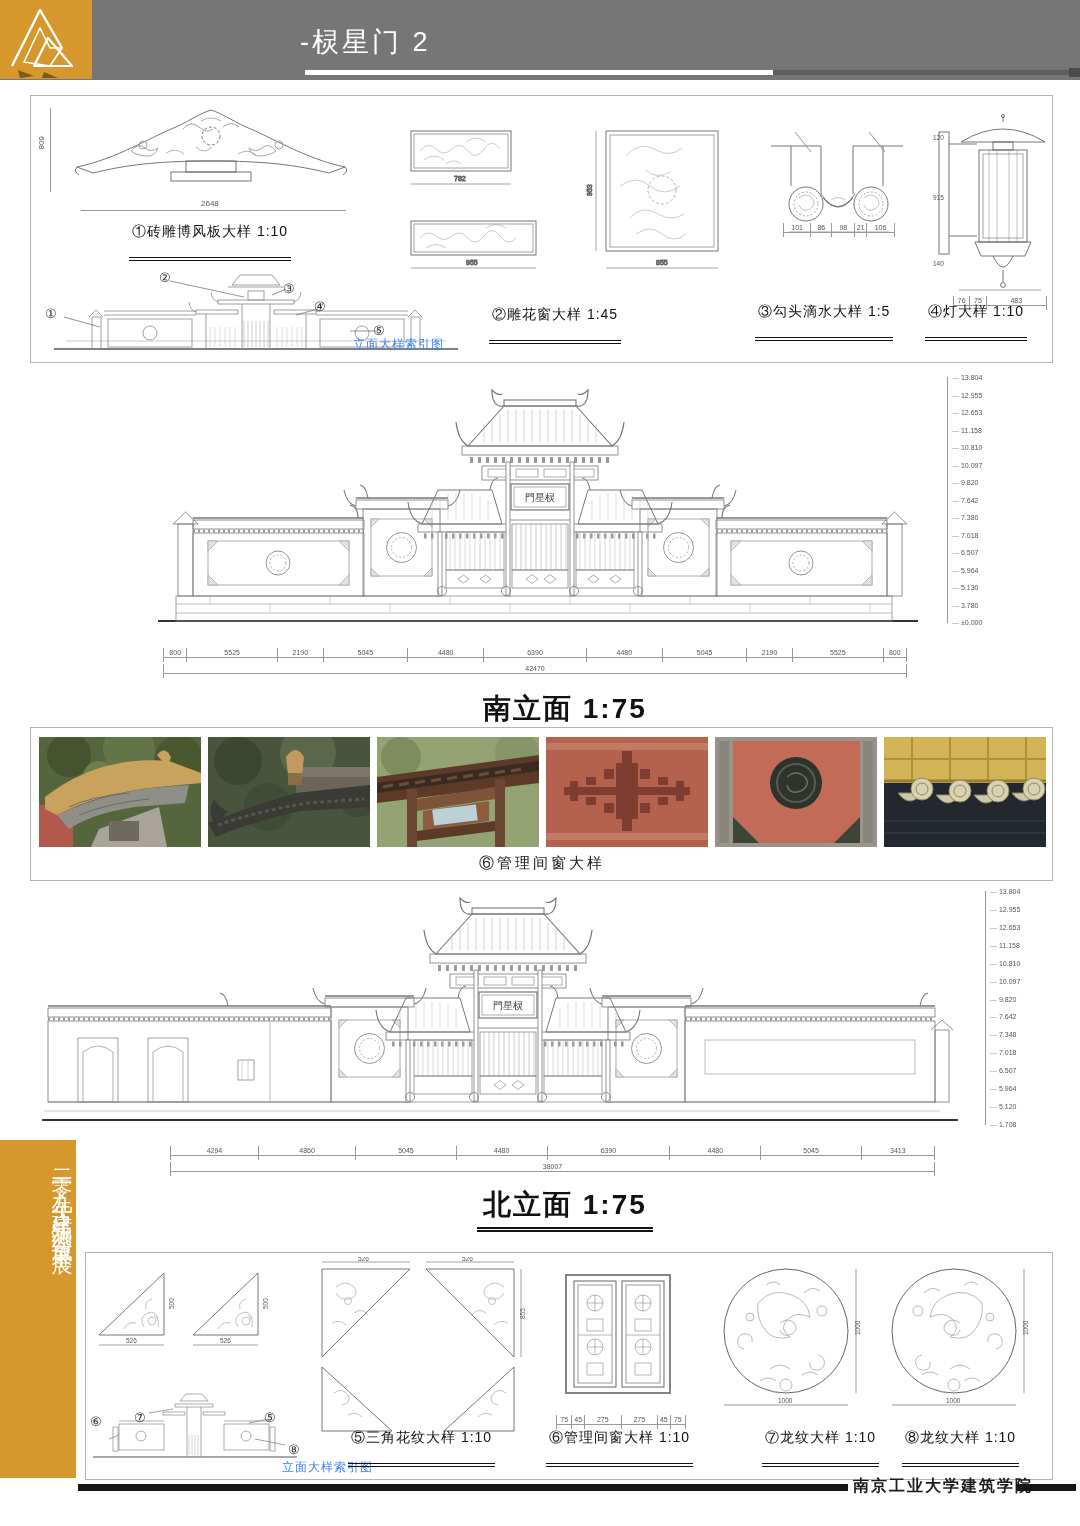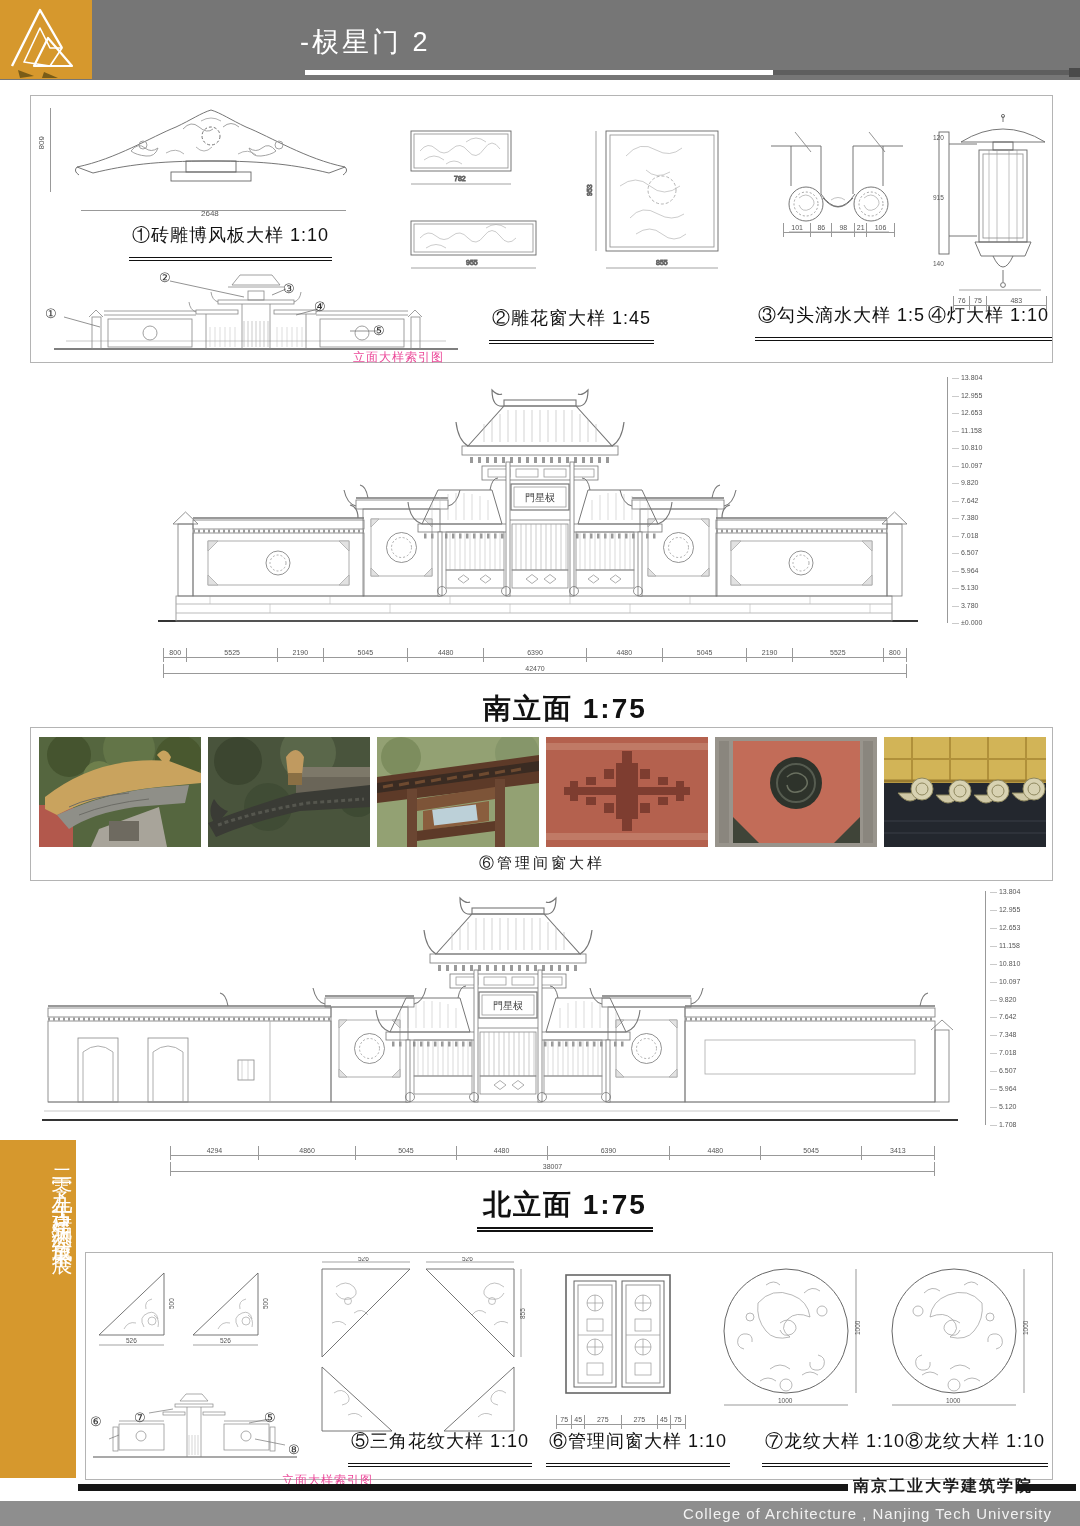--- a/index.html
+++ b/index.html
@@ -1,25 +1,25 @@
 <!DOCTYPE html>
 <html><head>
 <meta charset="utf-8">
 <style>
   html,body{margin:0;padding:0;background:#e9e9e9;font-family:"Liberation Sans",sans-serif;}
   #sheet{position:relative;width:1080px;height:1526px;background:#fff;margin:0 auto;overflow:hidden;}
   .abs{position:absolute;}
   .panel{position:absolute;border:1px solid #b4b4b4;background:#fff;}
   svg{display:block;}
-  .dlabel{font-size:18px;color:#111;white-space:nowrap;border-bottom:4px double #111;
-          padding:0 3px 10px;letter-spacing:1px;font-weight:500;}
+  .dlabel{font-size:14px;color:#111;white-space:nowrap;border-bottom:4px double #111;
+          padding:0 3px 16px;letter-spacing:1px;font-weight:500;}
   .elabel{font-size:28px;color:#111;white-space:nowrap;border-bottom:5px double #111;
           padding:0 6px 3px;letter-spacing:2px;font-weight:600;}
   .caption{font-size:15px;color:#222;letter-spacing:3px;}
-  .smallcap{font-size:12px;color:#ec4899;letter-spacing:1px;white-space:nowrap;margin-top:13px;}
+  .smallcap{font-size:12px;color:#3b82f6;letter-spacing:1px;white-space:nowrap;}
   .co{font-size:13px;color:#333;line-height:1;}
   .dimrow{position:absolute;display:flex;height:14px;}
   .dimrow .hline{position:absolute;left:0;right:0;top:9px;height:1px;background:#999;}
   .dimseg{position:relative;text-align:center;font-size:7px;color:#555;line-height:9px;
           border-left:1px solid #999;height:14px;overflow:visible;white-space:nowrap;}
   .dimrow .dimseg:last-child{border-right:1px solid #999;}
   .lvls{display:flex;flex-direction:column;justify-content:space-between;height:100%;}
   .lvl{font-size:7px;color:#555;line-height:1;white-space:nowrap;}
   .lvl::before{content:"— ";color:#999;}
   .vline{position:absolute;width:1px;background:#999;}
@@ -64,21 +64,21 @@
         <path d="M205 48 q-7 -9 -14 -3 q-6 5 -13 0 q3 9 12 8 q10 -1 15 -5" stroke="#999"></path>
         <circle cx="72" cy="42" r="4" stroke="#999"></circle>
         <circle cx="208" cy="42" r="4" stroke="#999"></circle>
         <path d="M95 50 q10 -6 18 1 M167 51 q10 -6 18 1 M125 44 q8 8 16 0 M130 18 q10 -6 20 0" stroke="#aaa"></path>
       </g>
     </svg>
 
     <div class="vline" style="left:19px;top:12px;height:84px;"></div>
     <div class="vdim" style="left:6px;top:40px;">608</div>
     <div class="abs" style="left:50px;top:114px;width:265px;height:1px;background:#999;"></div>
-    <div class="hdim" style="left:170px;top:113px;">2648</div>
+    <div class="hdim" style="left:170px;top:103px;">2648</div>
     <div class="abs dlabel" style="left:98px;top:127px;">①砖雕博风板大样 1:10</div>
 
     <svg class="abs" style="left:15px;top:173px;" width="420" height="92" viewBox="0 0 420 92">
       <g fill="none" stroke="#888" stroke-width="0.8">
         <line x1="8" y1="80" x2="412" y2="80" stroke="#555" stroke-width="1.4"></line>
         <line x1="20" y1="72" x2="400" y2="72" stroke="#bbb"></line>
 
         <path d="M186 16 L194 6 L226 6 L234 16 Z"></path>
         <line x1="182" y1="18" x2="238" y2="18"></line>
         <rect x="202" y="22" width="16" height="9"></rect>
@@ -760,17 +760,14 @@
       </g>
       <text x="64" y="144" font-size="6.5" fill="#555">1000</text>
       <text x="146" y="76" font-size="6.5" fill="#555" transform="rotate(-90 146 76)">1000</text>
     </svg>
     <div class="abs dlabel" style="left:816px;top:176px;">⑧龙纹大样 1:10</div>
   </div>
 
   <div class="abs" style="left:78px;top:1484px;width:770px;height:7px;background:#161616;"></div>
   <div class="abs" style="left:853px;top:1476px;font-size:16px;font-weight:600;color:#1c1c1c;letter-spacing:2px;white-space:nowrap;">南京工业大学建筑学院</div>
   <div class="abs" style="left:1016px;top:1484px;width:60px;height:7px;background:#161616;"></div>
-  <div class="abs" style="left:0;top:1501px;width:1080px;height:25px;background:#8E8E8E;">
-    <div style="position:absolute;right:28px;top:4px;font-size:15px;color:#f2f2f2;letter-spacing:1px;white-space:nowrap;">College of Architecture , Nanjing Tech  University</div>
-  </div>
 
 </div>
 
 </body></html>

